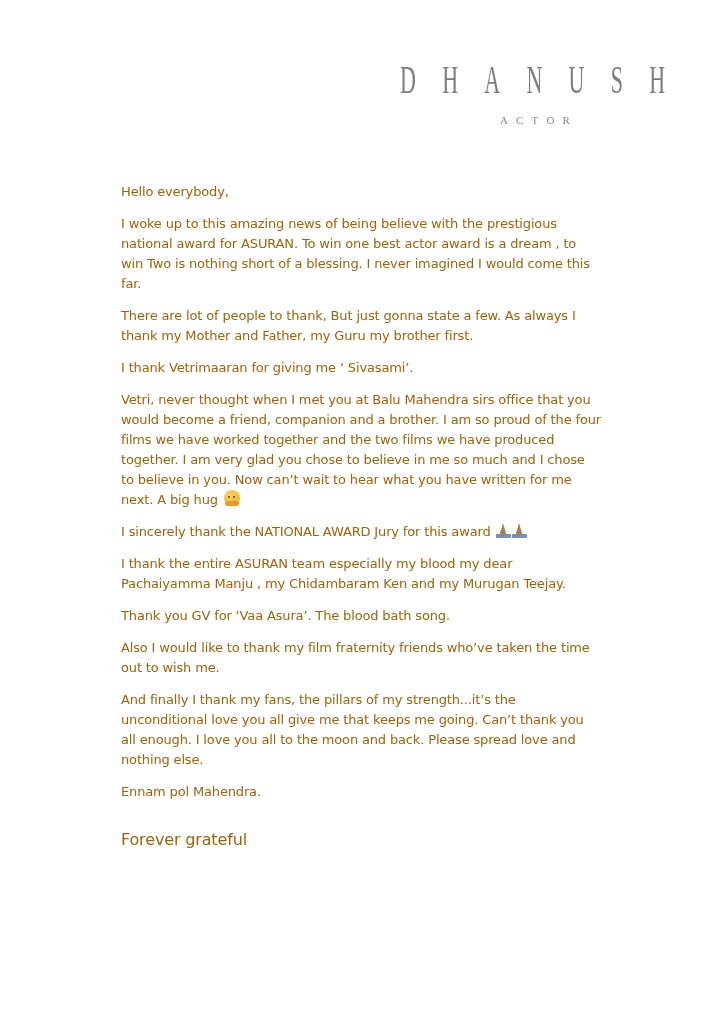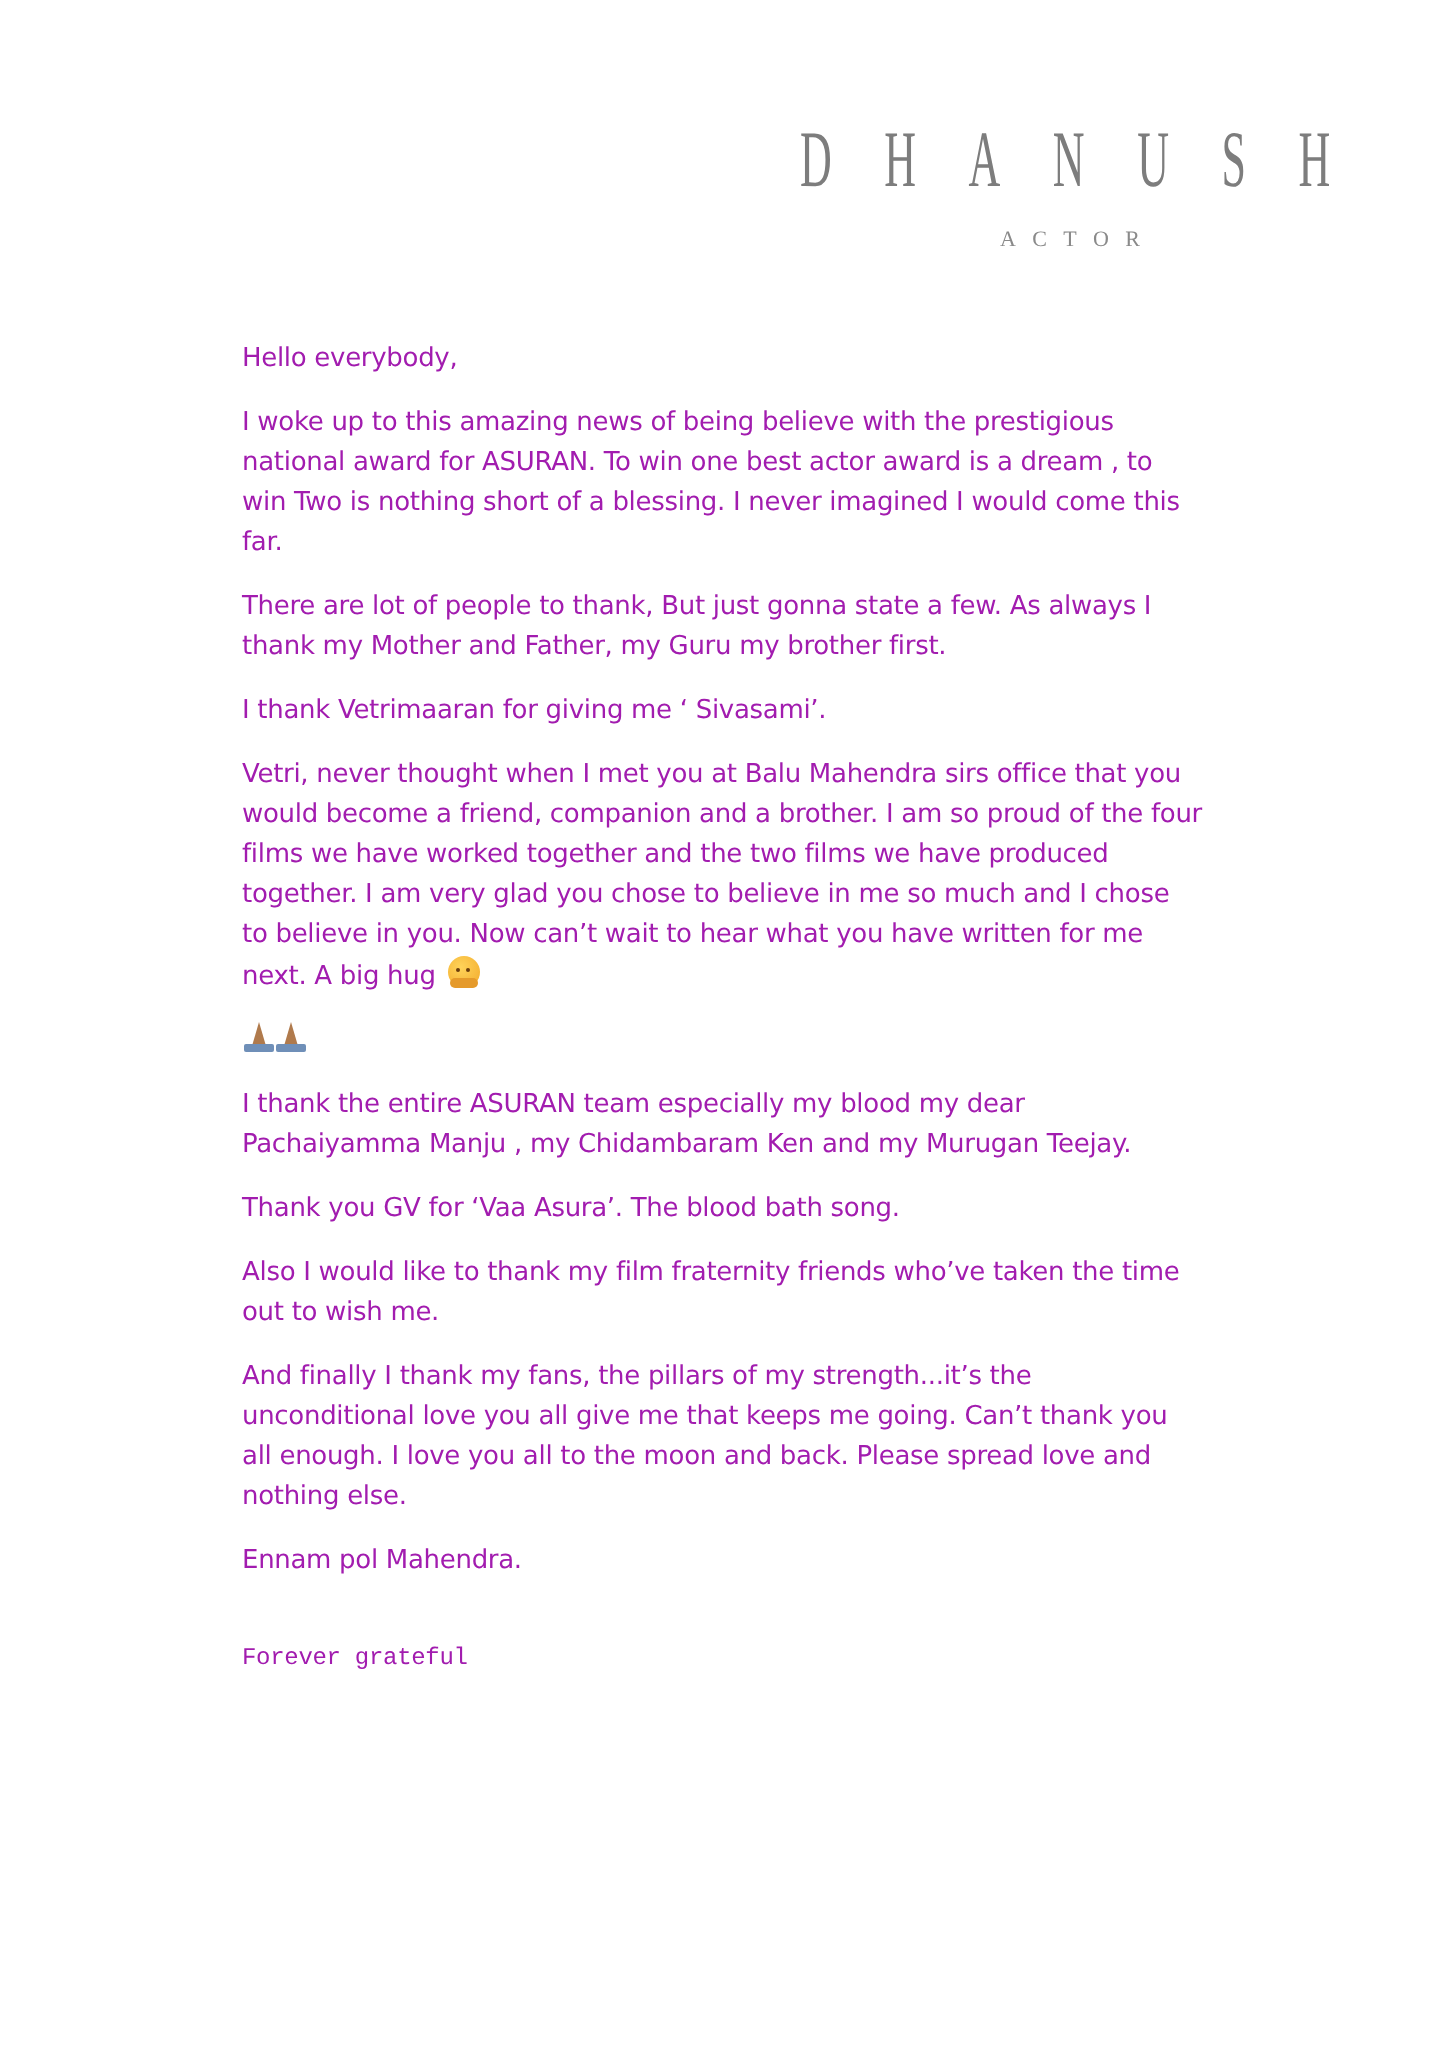--- a/index.html
+++ b/index.html
@@ -44,25 +44,25 @@
       width: 70px;
       display: flex;
       justify-content: space-between;
       font-family: "Liberation Serif", "DejaVu Serif", serif;
       font-size: 11px;
       color: #8a8a8a;
     }
     .letter {
       position: absolute;
       left: 121px;
-      top: 170px;
+      top: 182px;
       width: 480px;
       font-size: 13px;
       line-height: 20px;
-      color: #a21caf;
+      color: #a16207;
     }
     .letter p {
       margin: 0 0 12px 0;
       letter-spacing: -0.15px;
       word-spacing: 0px;
     }
     .emoji {
       display: inline-block;
       vertical-align: -2px;
       margin-left: 2px;
@@ -108,22 +108,21 @@
     .pray::after {
       content: "";
       position: absolute;
       left: 0; bottom: 0;
       width: 15px; height: 4px;
       background: #6f8fb8;
       border-radius: 1px;
     }
     .closing {
       margin-top: 28px !important;
-      font-size: 12px;
-      font-family: Liberation Mono, monospace;
+      font-size: 16px;
     }
     .signature {
       font-size: 13.5px;
     }
   </style>
 </head>
 <body>
 
 <div class="letterhead">
   <div class="brand-name">
@@ -143,20 +142,20 @@
     <span>R</span>
   </div>
 </div>
 
 <div class="letter">
   <p>Hello everybody,</p>
   <p>I woke up to this amazing news of being believe with the prestigious national award for ASURAN. To win one best actor award is a dream , to win Two is nothing short of a blessing. I never imagined I would come this far.</p>
   <p>There are lot of people to thank, But just gonna state a few. As always I thank my Mother and Father, my Guru my brother first.</p>
   <p>I thank Vetrimaaran for giving me ‘ Sivasami’.</p>
   <p><span>Vetri, never thought when I met you at Balu Mahendra sirs office that you would become a friend, companion and a brother. I am so proud of the four films we have worked together and the two films we have produced together. I am very glad you chose to believe in me so much and I chose to believe in you. Now can’t wait to hear what you have written for me next. A big hug</span> <span class="emoji hug"></span></p>
-  <p> <span class="emoji pray"></span><span class="emoji pray"></span></p>
+  <p><span>I sincerely thank the NATIONAL AWARD Jury for this award</span> <span class="emoji pray"></span><span class="emoji pray"></span></p>
   <p>I thank the entire ASURAN team especially my blood my dear Pachaiyamma Manju , my Chidambaram Ken and my Murugan Teejay.</p>
   <p>Thank you GV for ‘Vaa Asura’. The blood bath song.</p>
   <p>Also I would like to thank my film fraternity friends who’ve taken the time out to wish me.</p>
   <p>And finally I thank my fans, the pillars of my strength...it’s the unconditional love you all give me that keeps me going. Can’t thank you all enough. I love you all to the moon and back. Please spread love and nothing else.</p>
   <p>Ennam pol Mahendra.</p>
   <p class="closing">Forever grateful</p>
 </div>
 
 </body></html>

